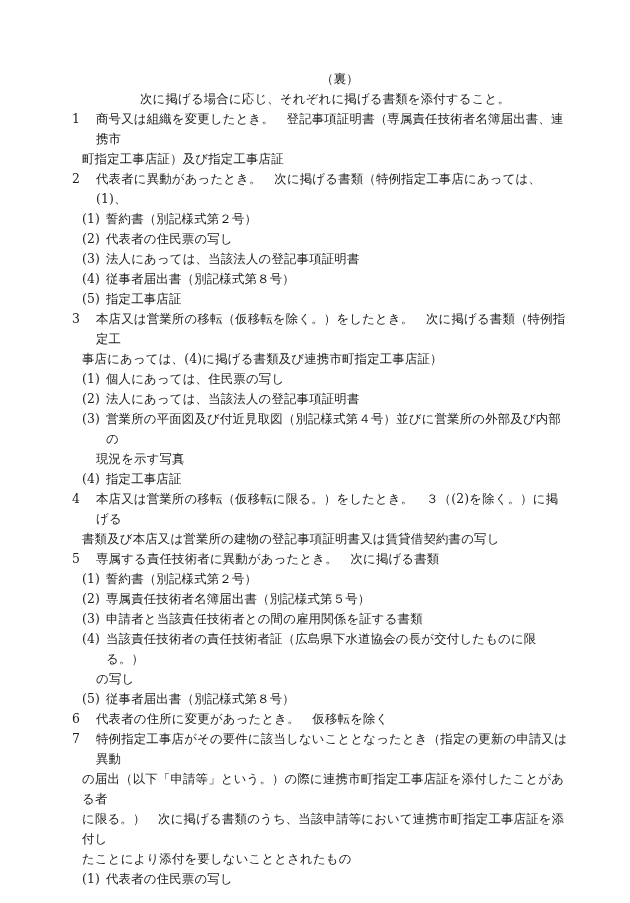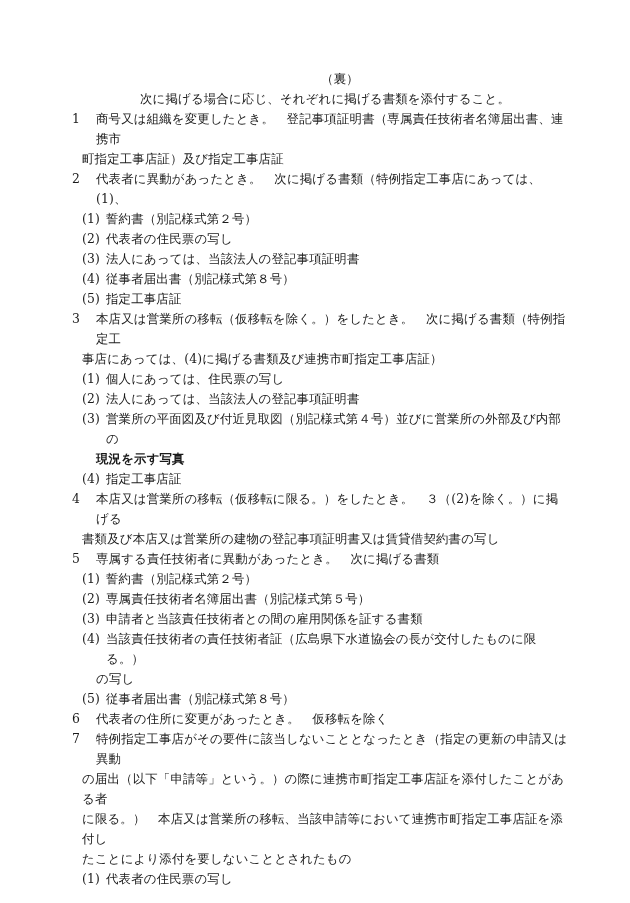--- a/index.html
+++ b/index.html
@@ -73,21 +73,21 @@
           <span class="stext">個人にあっては、住民票の写し</span>
         </div>
         <div class="sub">
           <span class="snum">(2)</span>
           <span class="stext">法人にあっては、当該法人の登記事項証明書</span>
         </div>
         <div class="sub">
           <span class="snum">(3)</span>
           <span class="stext">営業所の平面図及び付近見取図（別記様式第４号）並びに営業所の外部及び内部の</span>
         </div>
-        <div class="cont" style="padding-left: 24px; font-weight: bold;">現況を示す写真</div>
+        <div class="cont" style="padding-left: 24px;">現況を示す写真</div>
         <div class="sub">
           <span class="snum">(4)</span>
           <span class="stext">指定工事店証</span>
         </div>
       </div>
       <div>
         <div class="item">
           <span class="num">4</span>
           <span class="body">本店又は営業所の移転（仮移転に限る。）をしたとき。　３（(2)を除く。）に掲げる</span>
         </div>
@@ -125,21 +125,21 @@
           <span class="num">6</span>
           <span class="body">代表者の住所に変更があったとき。　仮移転を除く</span>
         </div>
       </div>
       <div>
         <div class="item">
           <span class="num">7</span>
           <span class="body">特例指定工事店がその要件に該当しないこととなったとき（指定の更新の申請又は異動</span>
         </div>
         <div class="cont">の届出（以下「申請等」という。）の際に連携市町指定工事店証を添付したことがある者</div>
-        <div class="cont">に限る。）　本店又は営業所の移転、当該申請等において連携市町指定工事店証を添付し</div>
+        <div class="cont">に限る。）　次に掲げる書類のうち、当該申請等において連携市町指定工事店証を添付し</div>
         <div class="cont">たことにより添付を要しないこととされたもの</div>
         <div class="sub">
           <span class="snum">(1)</span>
           <span class="stext">代表者の住民票の写し</span>
         </div>
       </div>
     </div>
 </div>
 
 </body></html>

